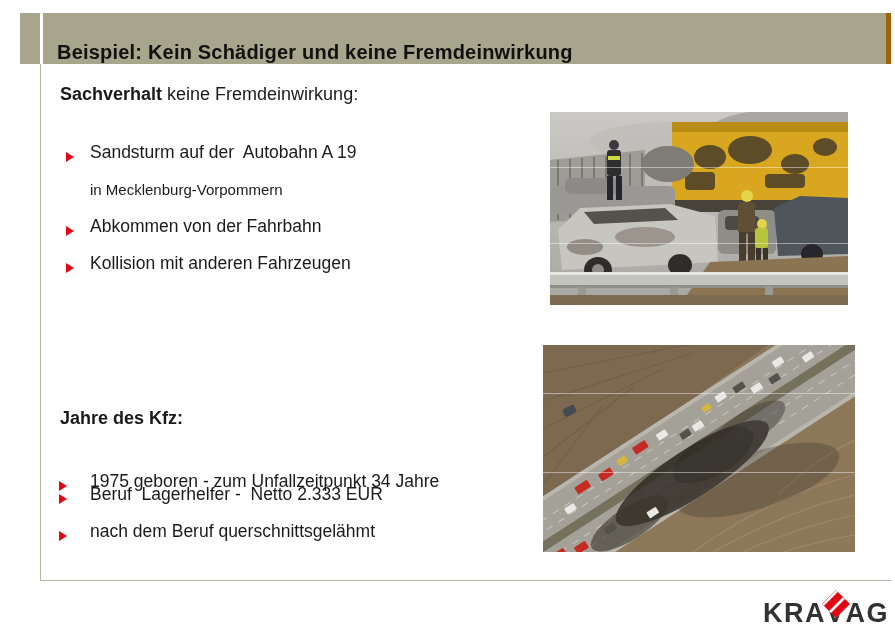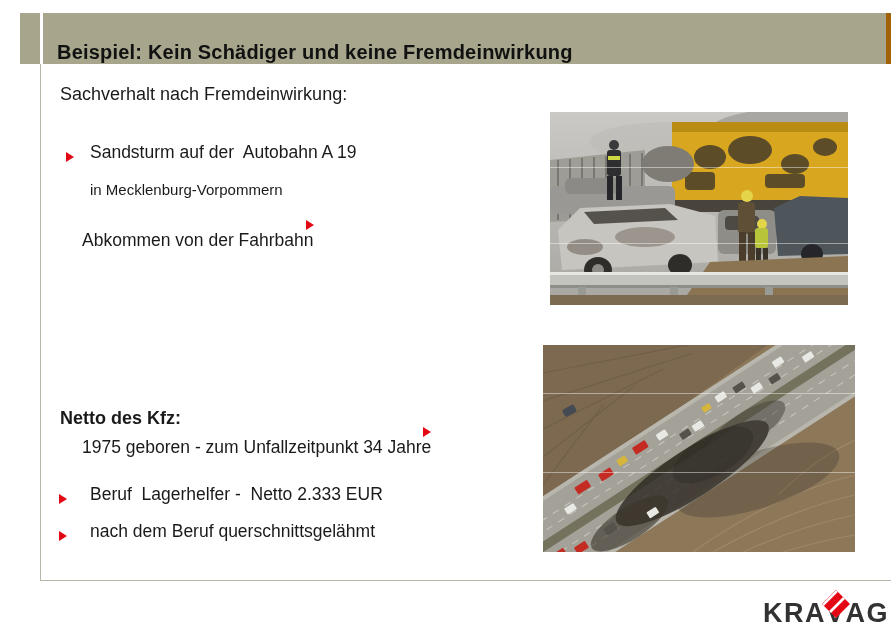--- a/index.html
+++ b/index.html
@@ -15,21 +15,21 @@
   }
   .title-bar h1{
     margin:0;padding-left:14px;font-size:20px;font-weight:bold;color:#111111;
     letter-spacing:0.2px;white-space:pre-wrap;
   }
   
   .v-line{position:absolute;left:40px;top:64px;width:1px;height:516px;background:#b9b8a8;}
   .h-line{position:absolute;left:40px;top:580px;width:851px;height:1px;background:#b9b8a8;}
   
   .heading{position:absolute;left:60px;font-size:18px;white-space:pre-wrap;}
-  .heading b{font-weight:normal;}
+  .heading b{font-weight:bold;}
   .bullet-row{position:absolute;display:flex;align-items:flex-end;}
   .tri{
     width:0;height:0;flex:none;margin-top:4px;
     border-top:5px solid transparent;border-bottom:5px solid transparent;border-left:8px solid #e30613;
   }
   .bullet-text{font-size:17.5px;white-space:pre-wrap;line-height:20px;}
   .row-upper{left:66px;}
   .row-upper .bullet-text{margin-left:16px;}
   .row-lower{left:59px;}
   .row-lower .bullet-text{margin-left:23px;}
@@ -51,37 +51,41 @@
 <div class="slide">
 
   <div class="title-square"></div>
   <div class="title-bar">
     <h1>Beispiel: Kein Schädiger und keine Fremdeinwirkung</h1>
   </div>
 
   <div class="v-line"></div>
   <div class="h-line"></div>
 
-  <div class="heading" style="top:84px;"><b>Sachverhalt</b><span> nach Fremdeinwirkung:</span></div>
+  <div class="heading" style="top:84px;"><b>Sachverhalt</b><span> keine Fremdeinwirkung:</span></div>
 
   <div class="bullet-row row-upper" style="top:142px;">
     <span class="tri"></span>
     <span class="bullet-text">Sandsturm auf der  Autobahn A 19</span>
   </div>
   <div class="sub-line" style="top:180px;">in Mecklenburg-Vorpommern</div>
 
-  <div class="bullet-row row-upper" style="top:216px;flex-direction:column;">
+  <div class="bullet-row row-upper" style="top:216px;">
     <span class="tri"></span>
     <span class="bullet-text">Abkommen von der Fahrbahn</span>
   </div>
 
-
-  <div class="heading" style="top:408px;font-weight:bold;">Netto des Kfz:</div>
-
-  <div class="bullet-row row-lower" style="top:423px;flex-direction:column;">
+  <div class="bullet-row row-upper" style="top:253px;">
+    <span class="tri"></span>
+    <span class="bullet-text">Kollision mit anderen Fahrzeugen</span>
+  </div>
+
+  <div class="heading" style="top:408px;font-weight:bold;">Jahre des Kfz:</div>
+
+  <div class="bullet-row row-lower" style="top:471px;">
     <span class="tri"></span>
     <span class="bullet-text">1975 geboren - zum Unfallzeitpunkt 34 Jahre</span>
   </div>
   <div class="bullet-row row-lower" style="top:484px;">
     <span class="tri"></span>
     <span class="bullet-text">Beruf  Lagerhelfer -  Netto 2.333 EUR</span>
   </div>
   <div class="bullet-row row-lower" style="top:521px;">
     <span class="tri"></span>
     <span class="bullet-text">nach dem Beruf querschnittsgelähmt</span>

